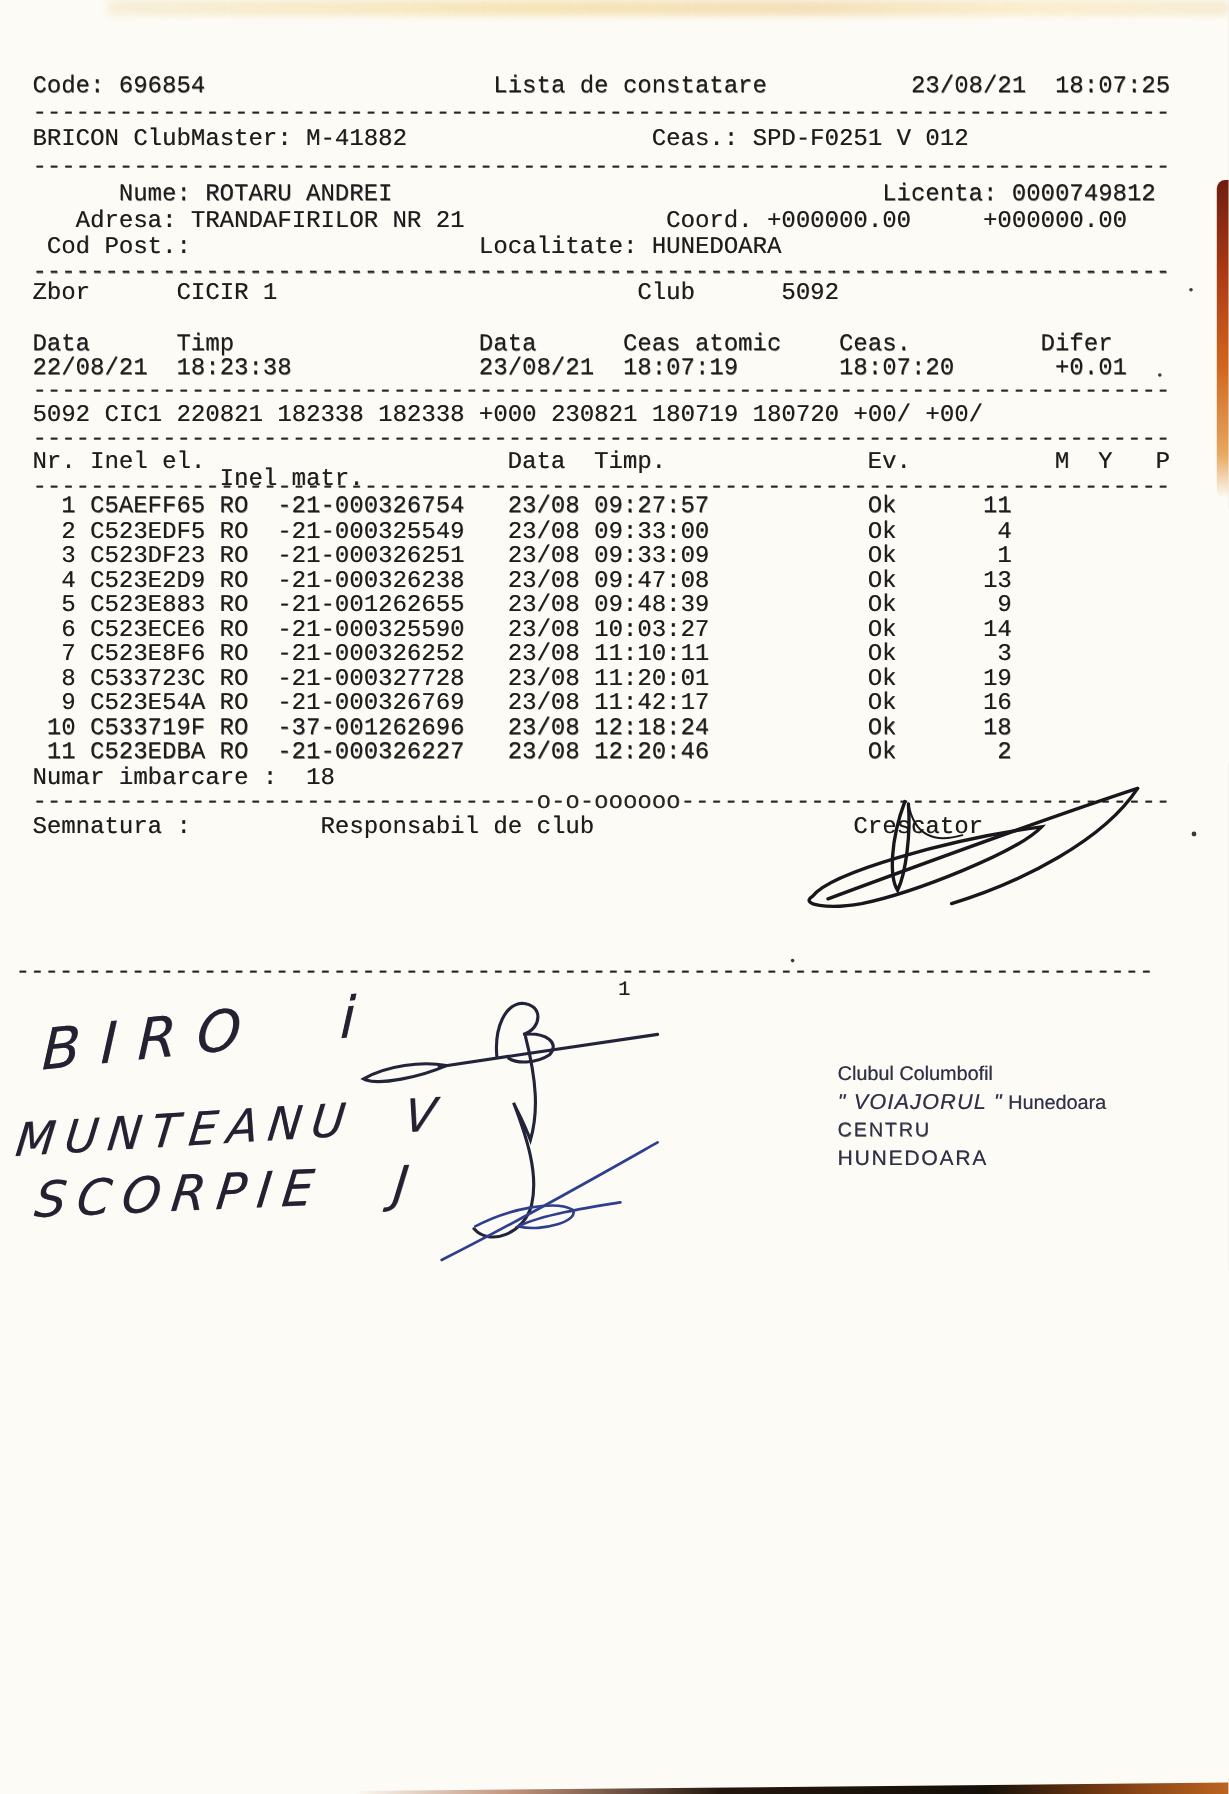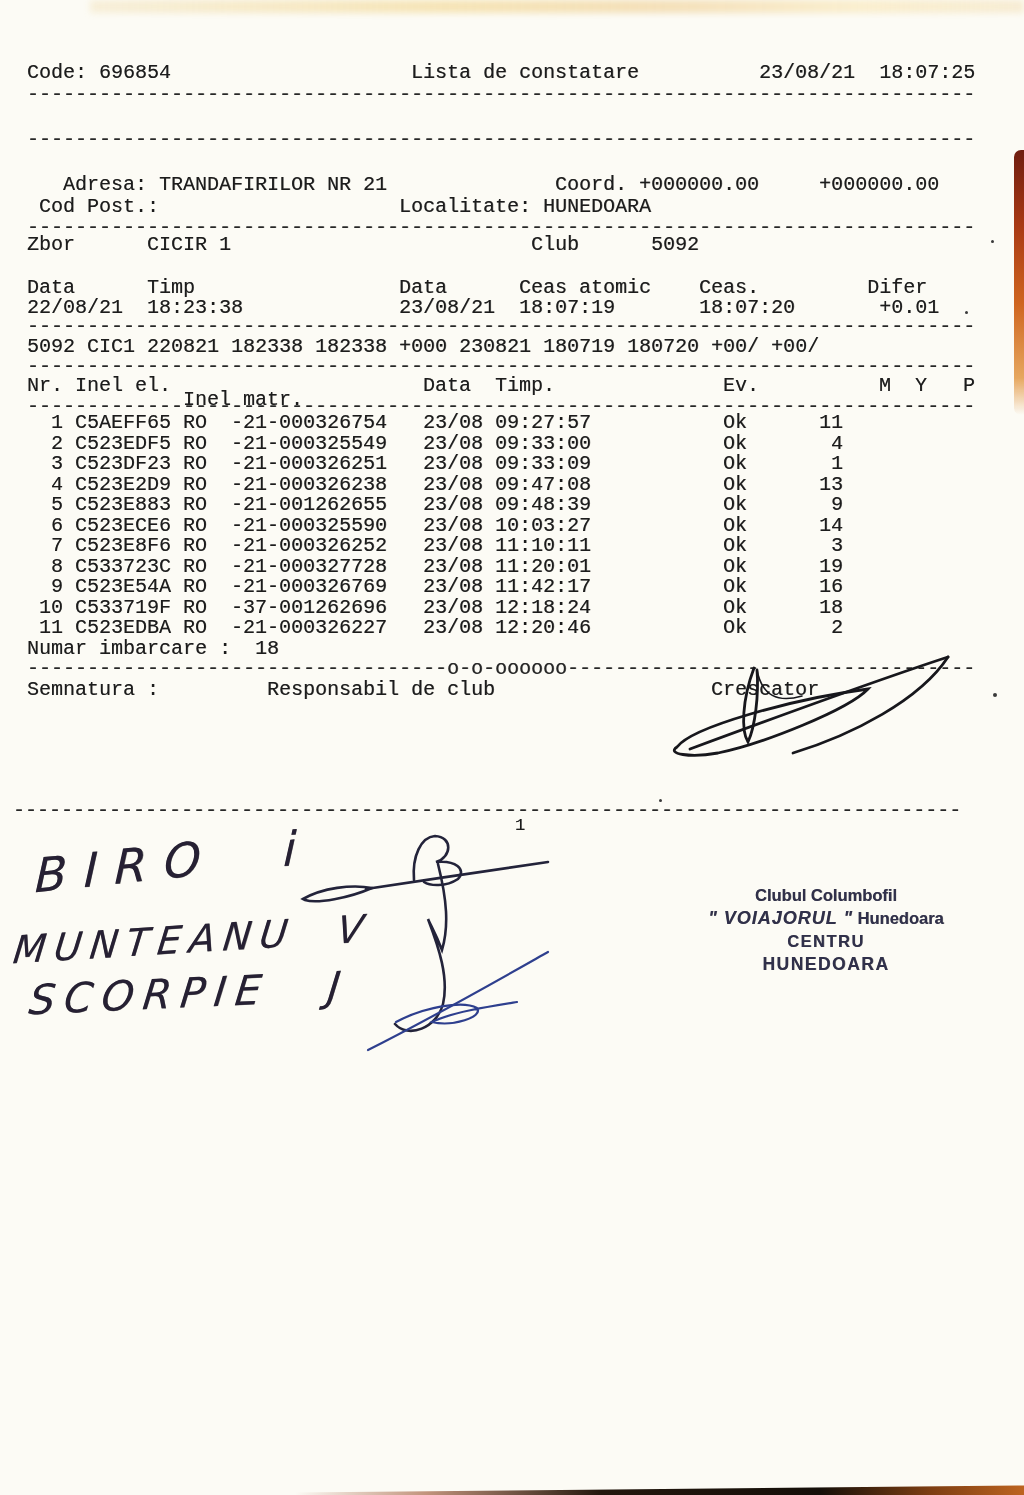--- a/index.html
+++ b/index.html
@@ -30,22 +30,22 @@
   .hand{
     position:absolute;font-family:"DejaVu Sans",sans-serif;font-style:italic;
     color:#262033;white-space:pre;
   }
   .hw1{left:36px;top:848px;font-size:47px;letter-spacing:17px;word-spacing:34px;transform:rotate(-6deg) skewX(-8deg);transform-origin:left top;}
   .hw2{left:16px;top:928px;font-size:38px;letter-spacing:8px;word-spacing:22px;transform:rotate(-3.5deg) skewX(-10deg);transform-origin:left top;}
   .hw3{left:32px;top:976px;font-size:41px;letter-spacing:9px;word-spacing:36px;transform:rotate(-2.5deg) skewX(-9deg);transform-origin:left top;}
   .pageno{position:absolute;left:515px;top:816px;font-size:17px;}
   
   .stamp{
-    position:absolute;left:698px;top:884px;width:256px;text-align:center;
-    font-family:"Liberation Sans","DejaVu Sans",sans-serif;font-weight:bold;
+    position:absolute;left:698px;top:884px;width:256px;
+    font-family:"Liberation Sans","DejaVu Sans",sans-serif;font-weight:normal;
     color:#30304a;line-height:23px;
   }
   .stamp .s1{font-size:16.5px;}
   .stamp .s2{font-size:16.5px;}
   .stamp .s2 .voi{font-style:italic;font-size:18px;letter-spacing:1px;}
   .stamp .s3{font-size:16.5px;letter-spacing:1.5px;}
   .stamp .s4{font-size:17.5px;letter-spacing:1.5px;}
   
   .artifact-top{position:absolute;top:0;left:90px;right:0;height:13px;
     background:linear-gradient(90deg,rgba(228,188,92,.18),rgba(238,198,96,.42) 38%,rgba(226,166,58,.32) 62%,rgba(246,214,130,.34) 82%,rgba(230,180,80,.2));
@@ -72,22 +72,30 @@
   <div class="speckle" style="left:993px;top:693px;width:4px;height:4px;"></div>
   <div class="speckle" style="left:659px;top:799px;width:3px;height:3px;"></div>
 
   <div class="ln" style="top:62px">
     <span class="at" style="left:0">Code: 696854</span>
     <span class="at" style="left:32ch">Lista de constatare</span>
     <span class="at" style="left:61ch">23/08/21  18:07:25</span>
   </div>
   <div class="ln sep" style="top:84px">-------------------------------------------------------------------------------</div>
 
+  <div class="ln" style="top:106px">
+    <span class="at" style="left:0">BRICON ClubMaster: M-41882</span>
+    <span class="at" style="left:43ch">Ceas.: SPD-F0251 V 012</span>
+  </div>
   <div class="ln sep" style="top:129px">-------------------------------------------------------------------------------</div>
 
+  <div class="ln" style="top:152px">
+    <span class="at" style="left:6ch">Nume: ROTARU ANDREI</span>
+    <span class="at" style="left:59ch">Licenta: 0000749812</span>
+  </div>
   <div class="ln" style="top:174px">
     <span class="at" style="left:3ch">Adresa: TRANDAFIRILOR NR 21</span>
     <span class="at" style="left:44ch">Coord. +000000.00     +000000.00</span>
   </div>
   <div class="ln" style="top:196px">
     <span class="at" style="left:1ch">Cod Post.:</span>
     <span class="at" style="left:31ch">Localitate: HUNEDOARA</span>
   </div>
   <div class="ln sep" style="top:217px">-------------------------------------------------------------------------------</div>
 

